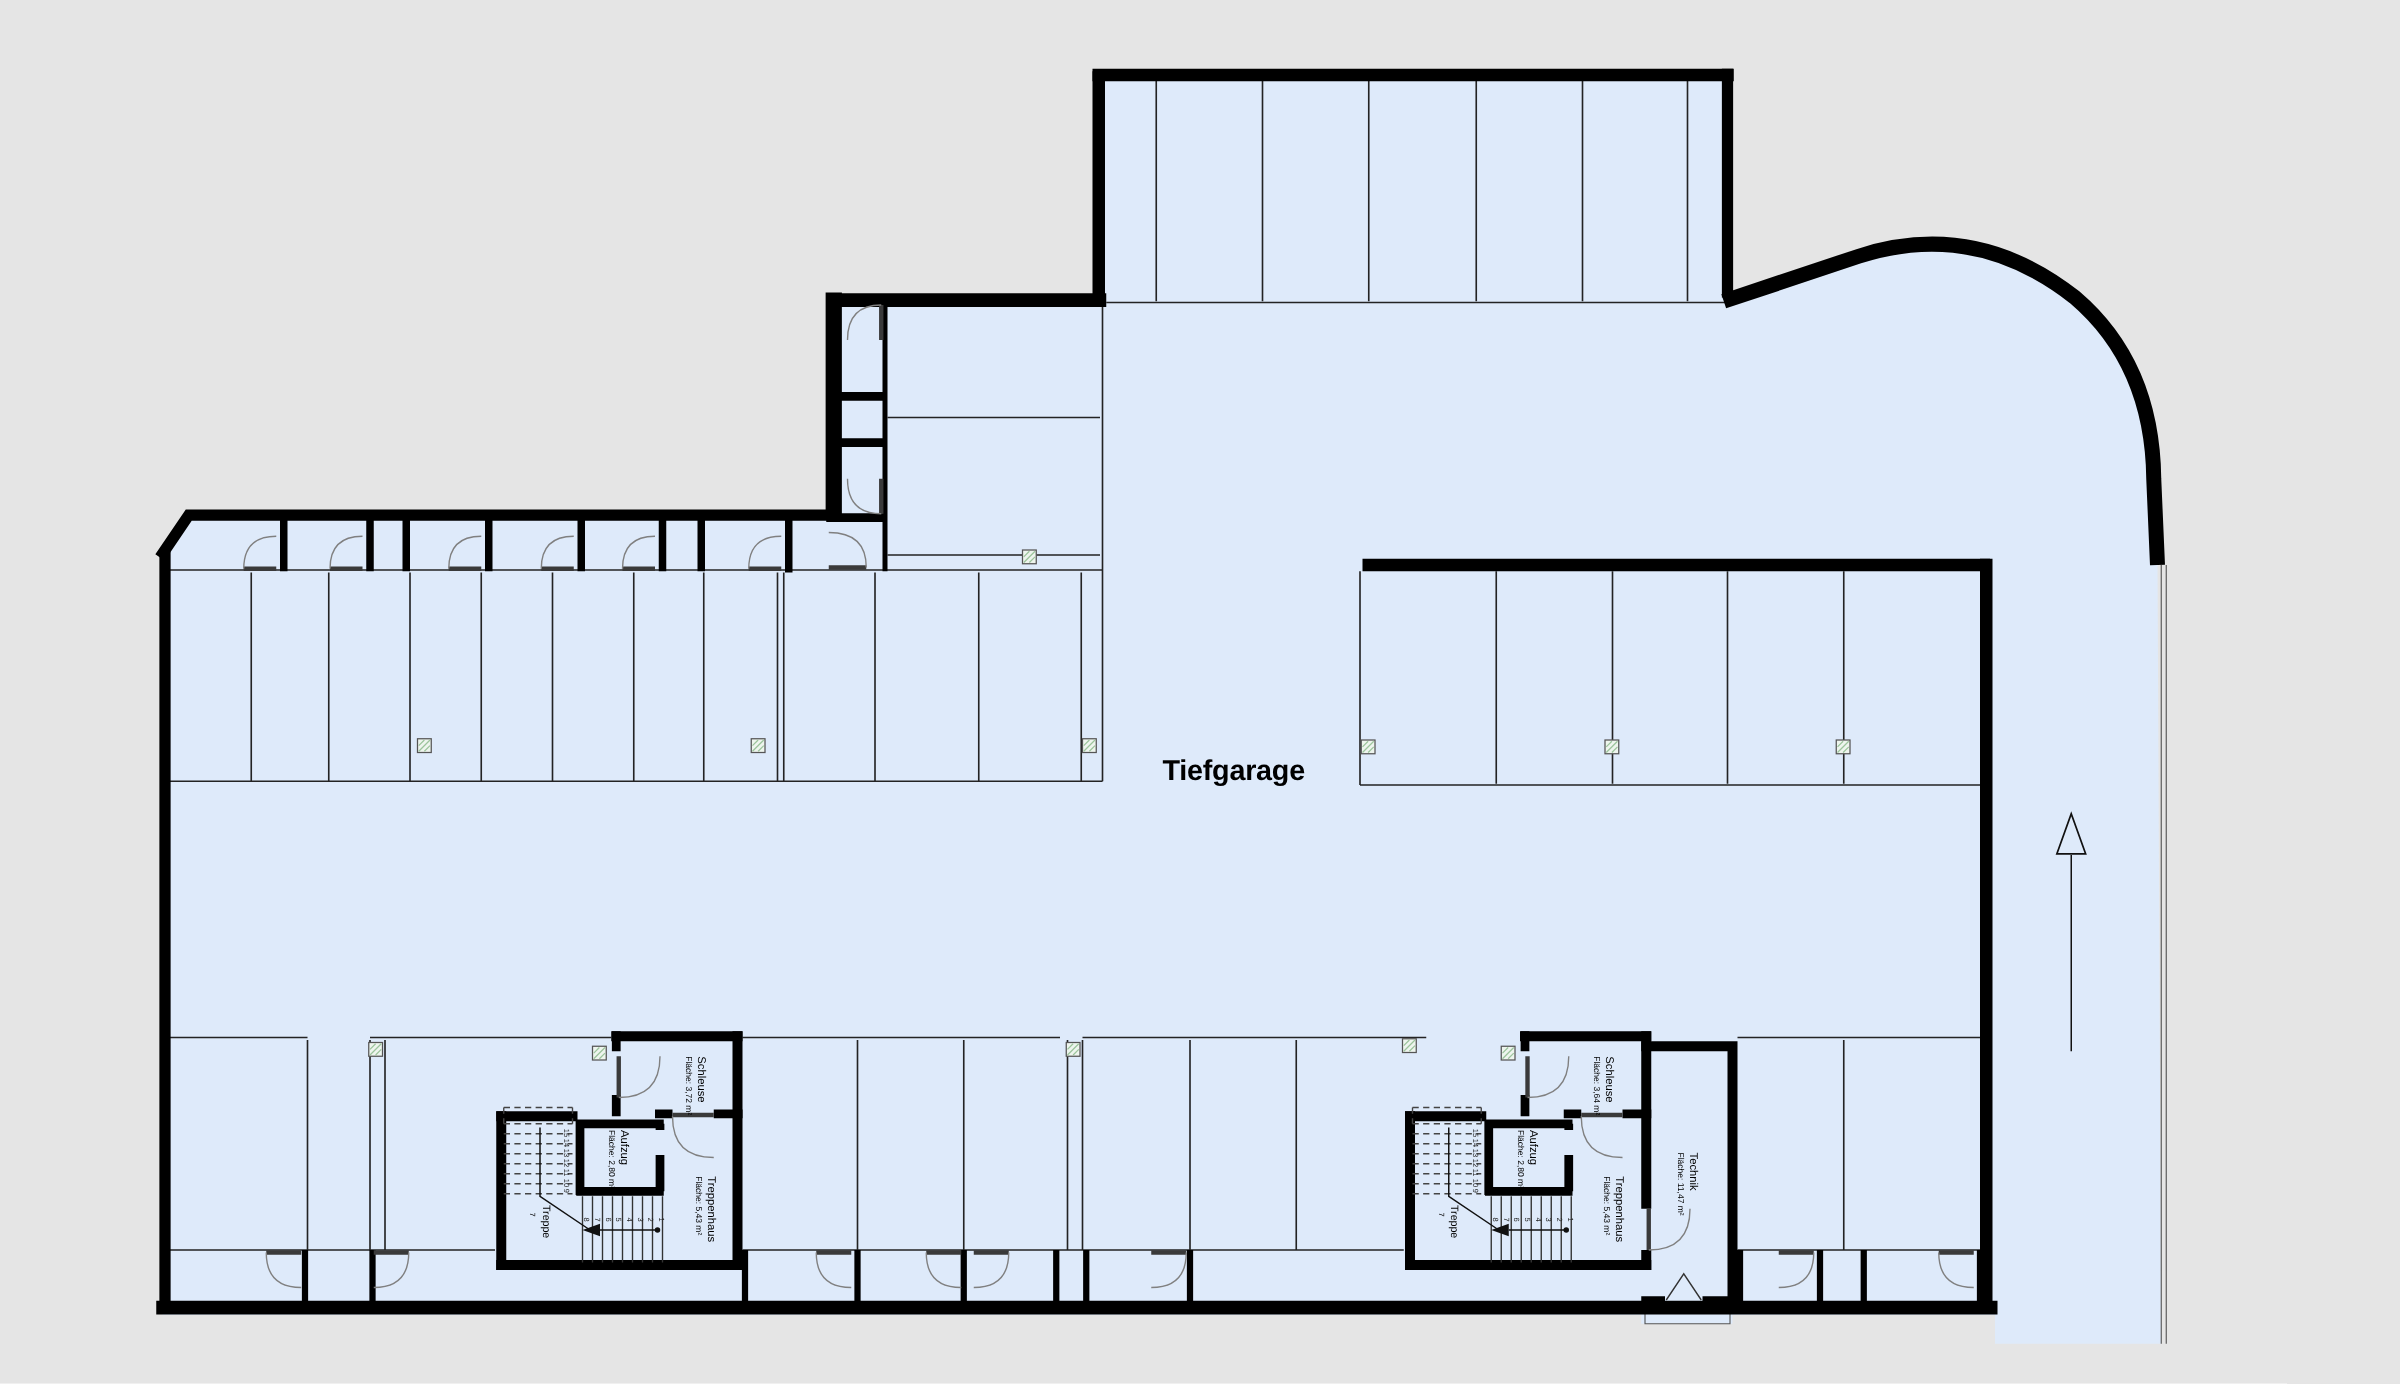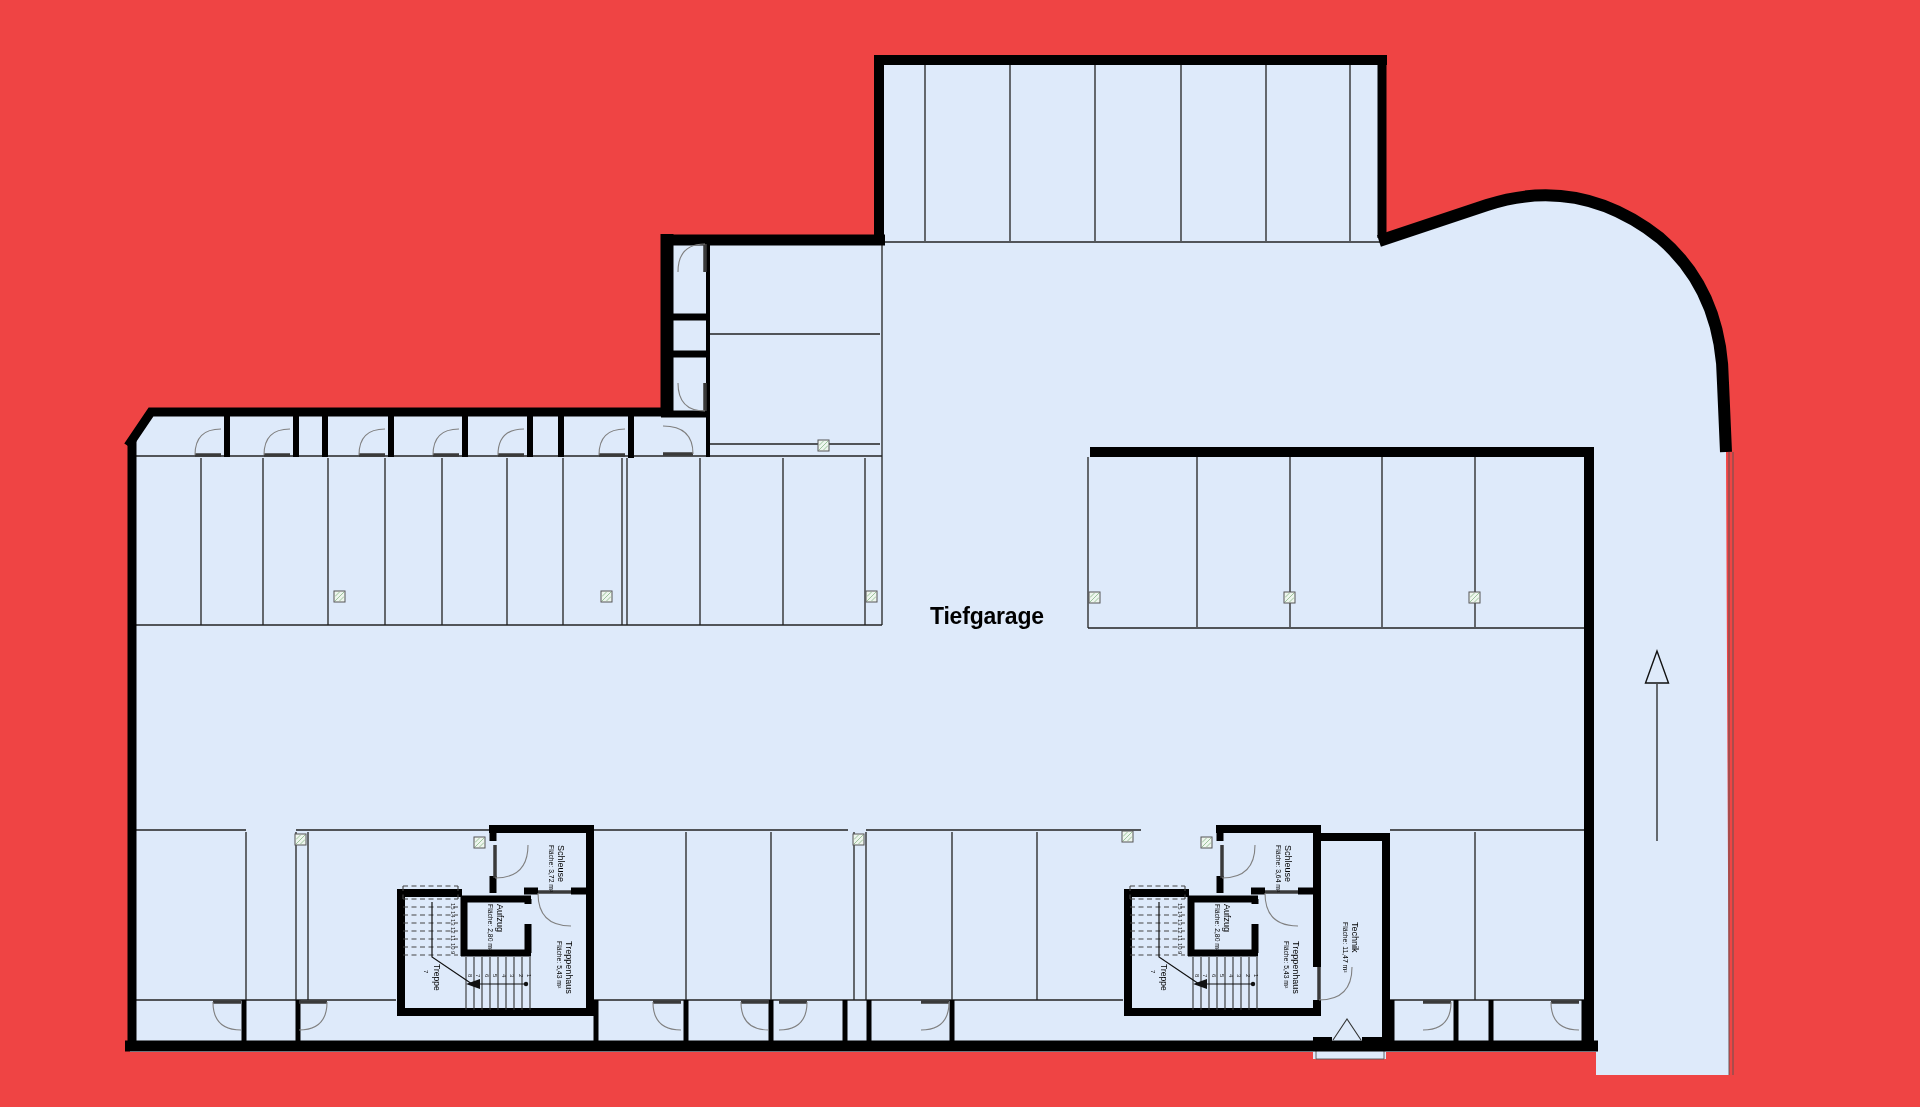--- a/index.html
+++ b/index.html
@@ -1,16 +1,16 @@
 <!DOCTYPE html>
 <html><head>
 <meta charset="utf-8">
 <style>
   html,body{margin:0;padding:0;background:#ffffff;}
-  .stage{position:relative;width:1920px;height:1107px;background:#ef4444;overflow:hidden;}
+  .stage{position:relative;width:1920px;height:1107px;background:#e5e5e5;overflow:hidden;}
   svg{display:block;}
   text{font-family:"Liberation Sans", sans-serif;fill:#000;}
   .title{font-size:23px;font-weight:bold;letter-spacing:-0.2px;}
   .rn{font-size:9px;}
   .ra{font-size:6.8px;}
   .sn{font-size:6px;fill:#222;}
   .tp{font-size:8.5px;}
   .t7{font-size:6px;}
   .w{stroke:#000;fill:none;}
   .tl{stroke:#232323;stroke-width:1.3;fill:none;}

